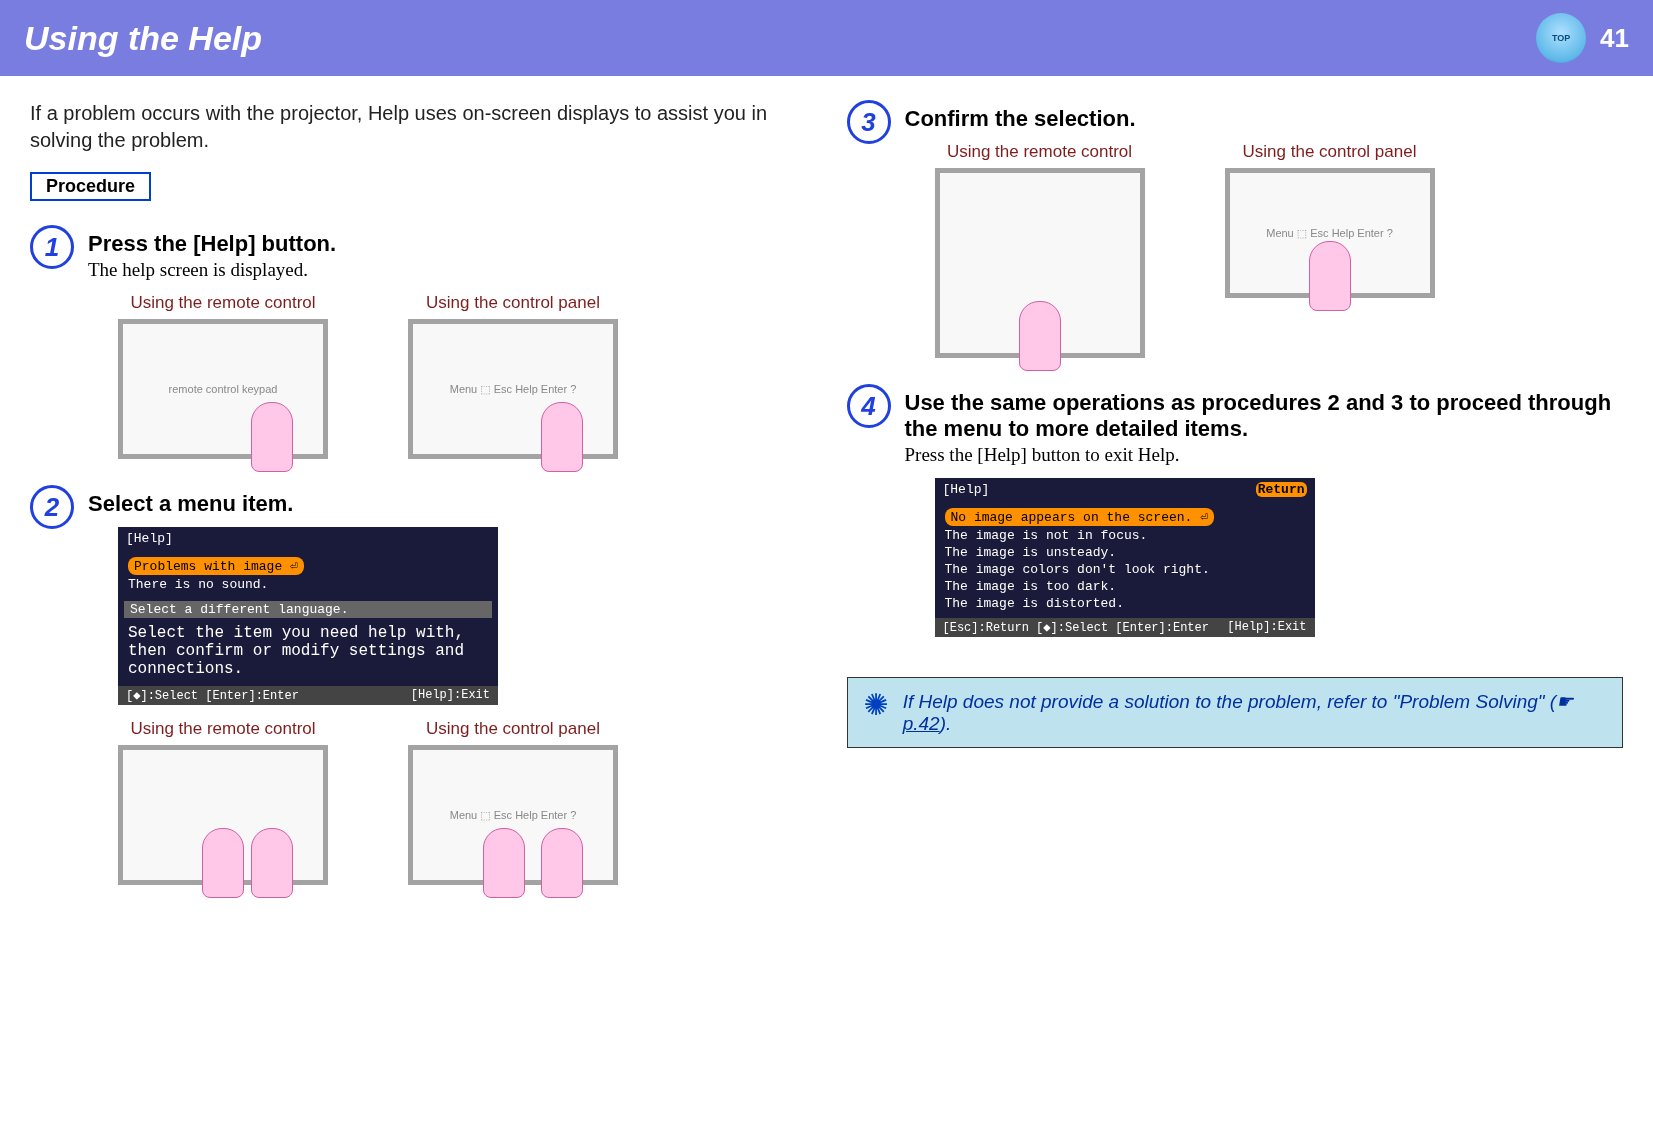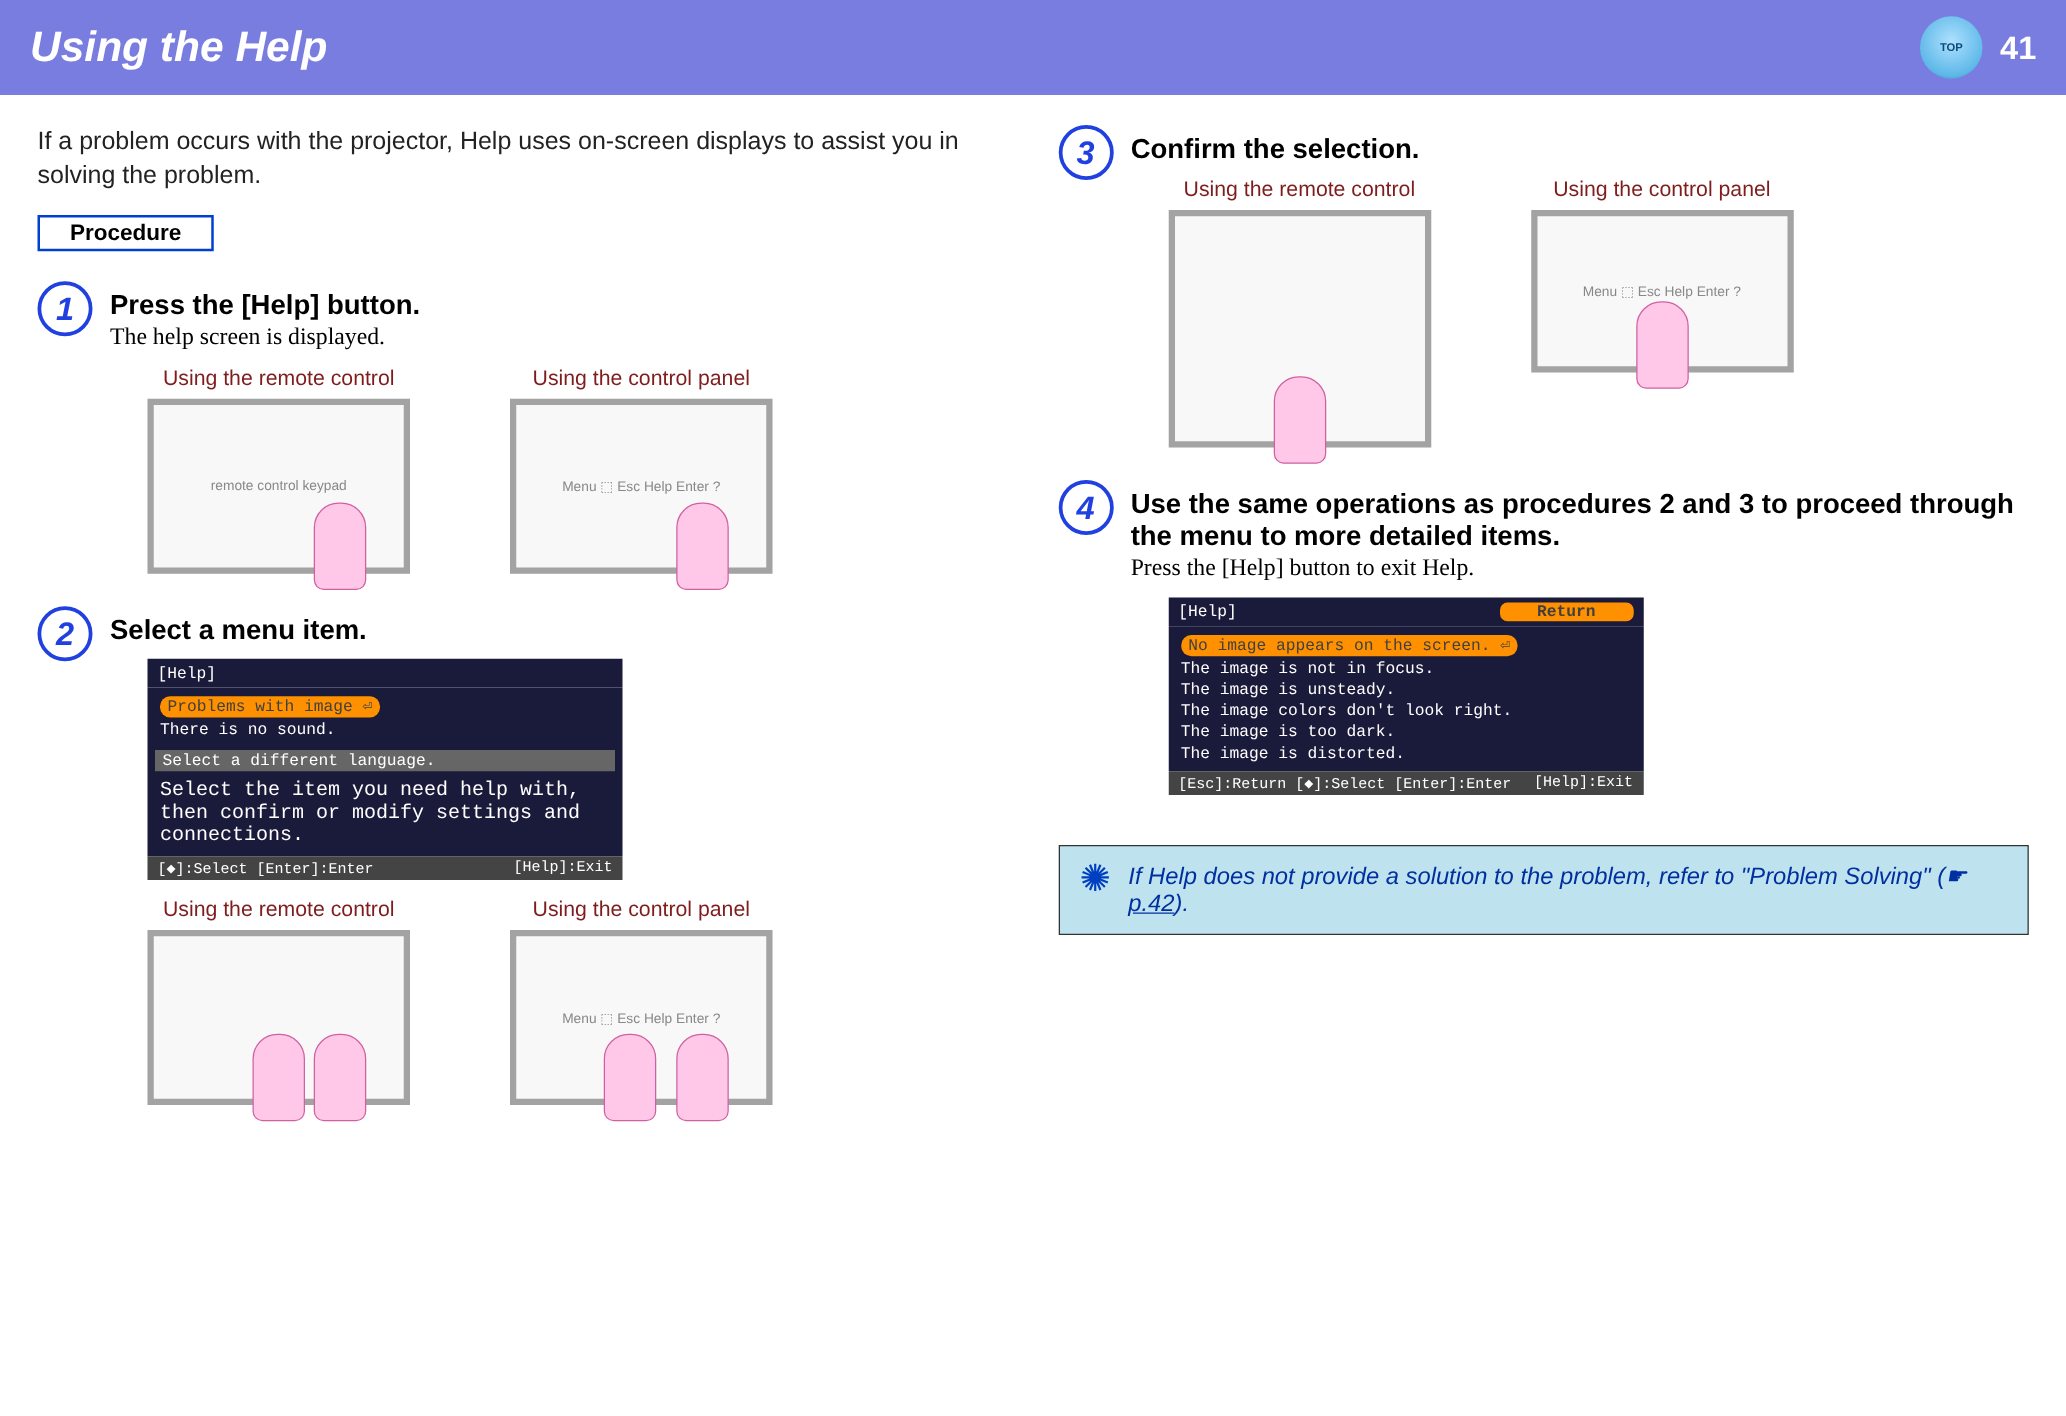--- a/index.html
+++ b/index.html
@@ -49,21 +49,21 @@
   .intro {
     font-size: 20px;
     color: #222;
     margin: 0 0 18px 0;
     line-height: 1.35;
   }
   .procedure-label {
     display: inline-block;
     border: 2px solid #0040d0;
     background: #fff;
-    padding: 2px 24px;
+    padding: 2px 14px;
     font-weight: bold;
     font-size: 18px;
     margin-bottom: 24px;
   }
   .step {
     display: flex;
     gap: 14px;
     margin-bottom: 26px;
   }
   .step-number {
@@ -128,33 +128,33 @@
     margin: 10px 0 14px 30px;
   }
   .help-screen .hs-titlebar {
     background: #1a1a3a;
     padding: 4px 8px;
     color: #fff;
     display:flex; justify-content:space-between;align-items:center;
   }
   .hs-return {
     background: #ff9000;
-    color:#404040;
-    padding: 0 30px;
+    color:#000000;
+    padding: 0 2px;
     border-radius: 6px;
     font-weight:bold;
   }
   .help-screen .hs-body {
     background: #1a1a3a;
     padding: 6px;
   }
   .hs-line { padding: 1px 4px; }
   .hs-selected {
     background: #ff9000;
-    color: #404040;
+    color: #000000;
     border-radius: 8px;
     padding: 1px 6px;
     display:inline-block;
   }
   .hs-grey { background:#666; color:#fff; padding:1px 6px; display:block; }
   .hs-hint { color:#fff; font-size:16px; margin-top:4px; padding:2px 4px; }
   .hs-footer {
     background:#444; color:#fff;
     display:flex; justify-content:space-between;
     padding:2px 8px; font-size:12px;

